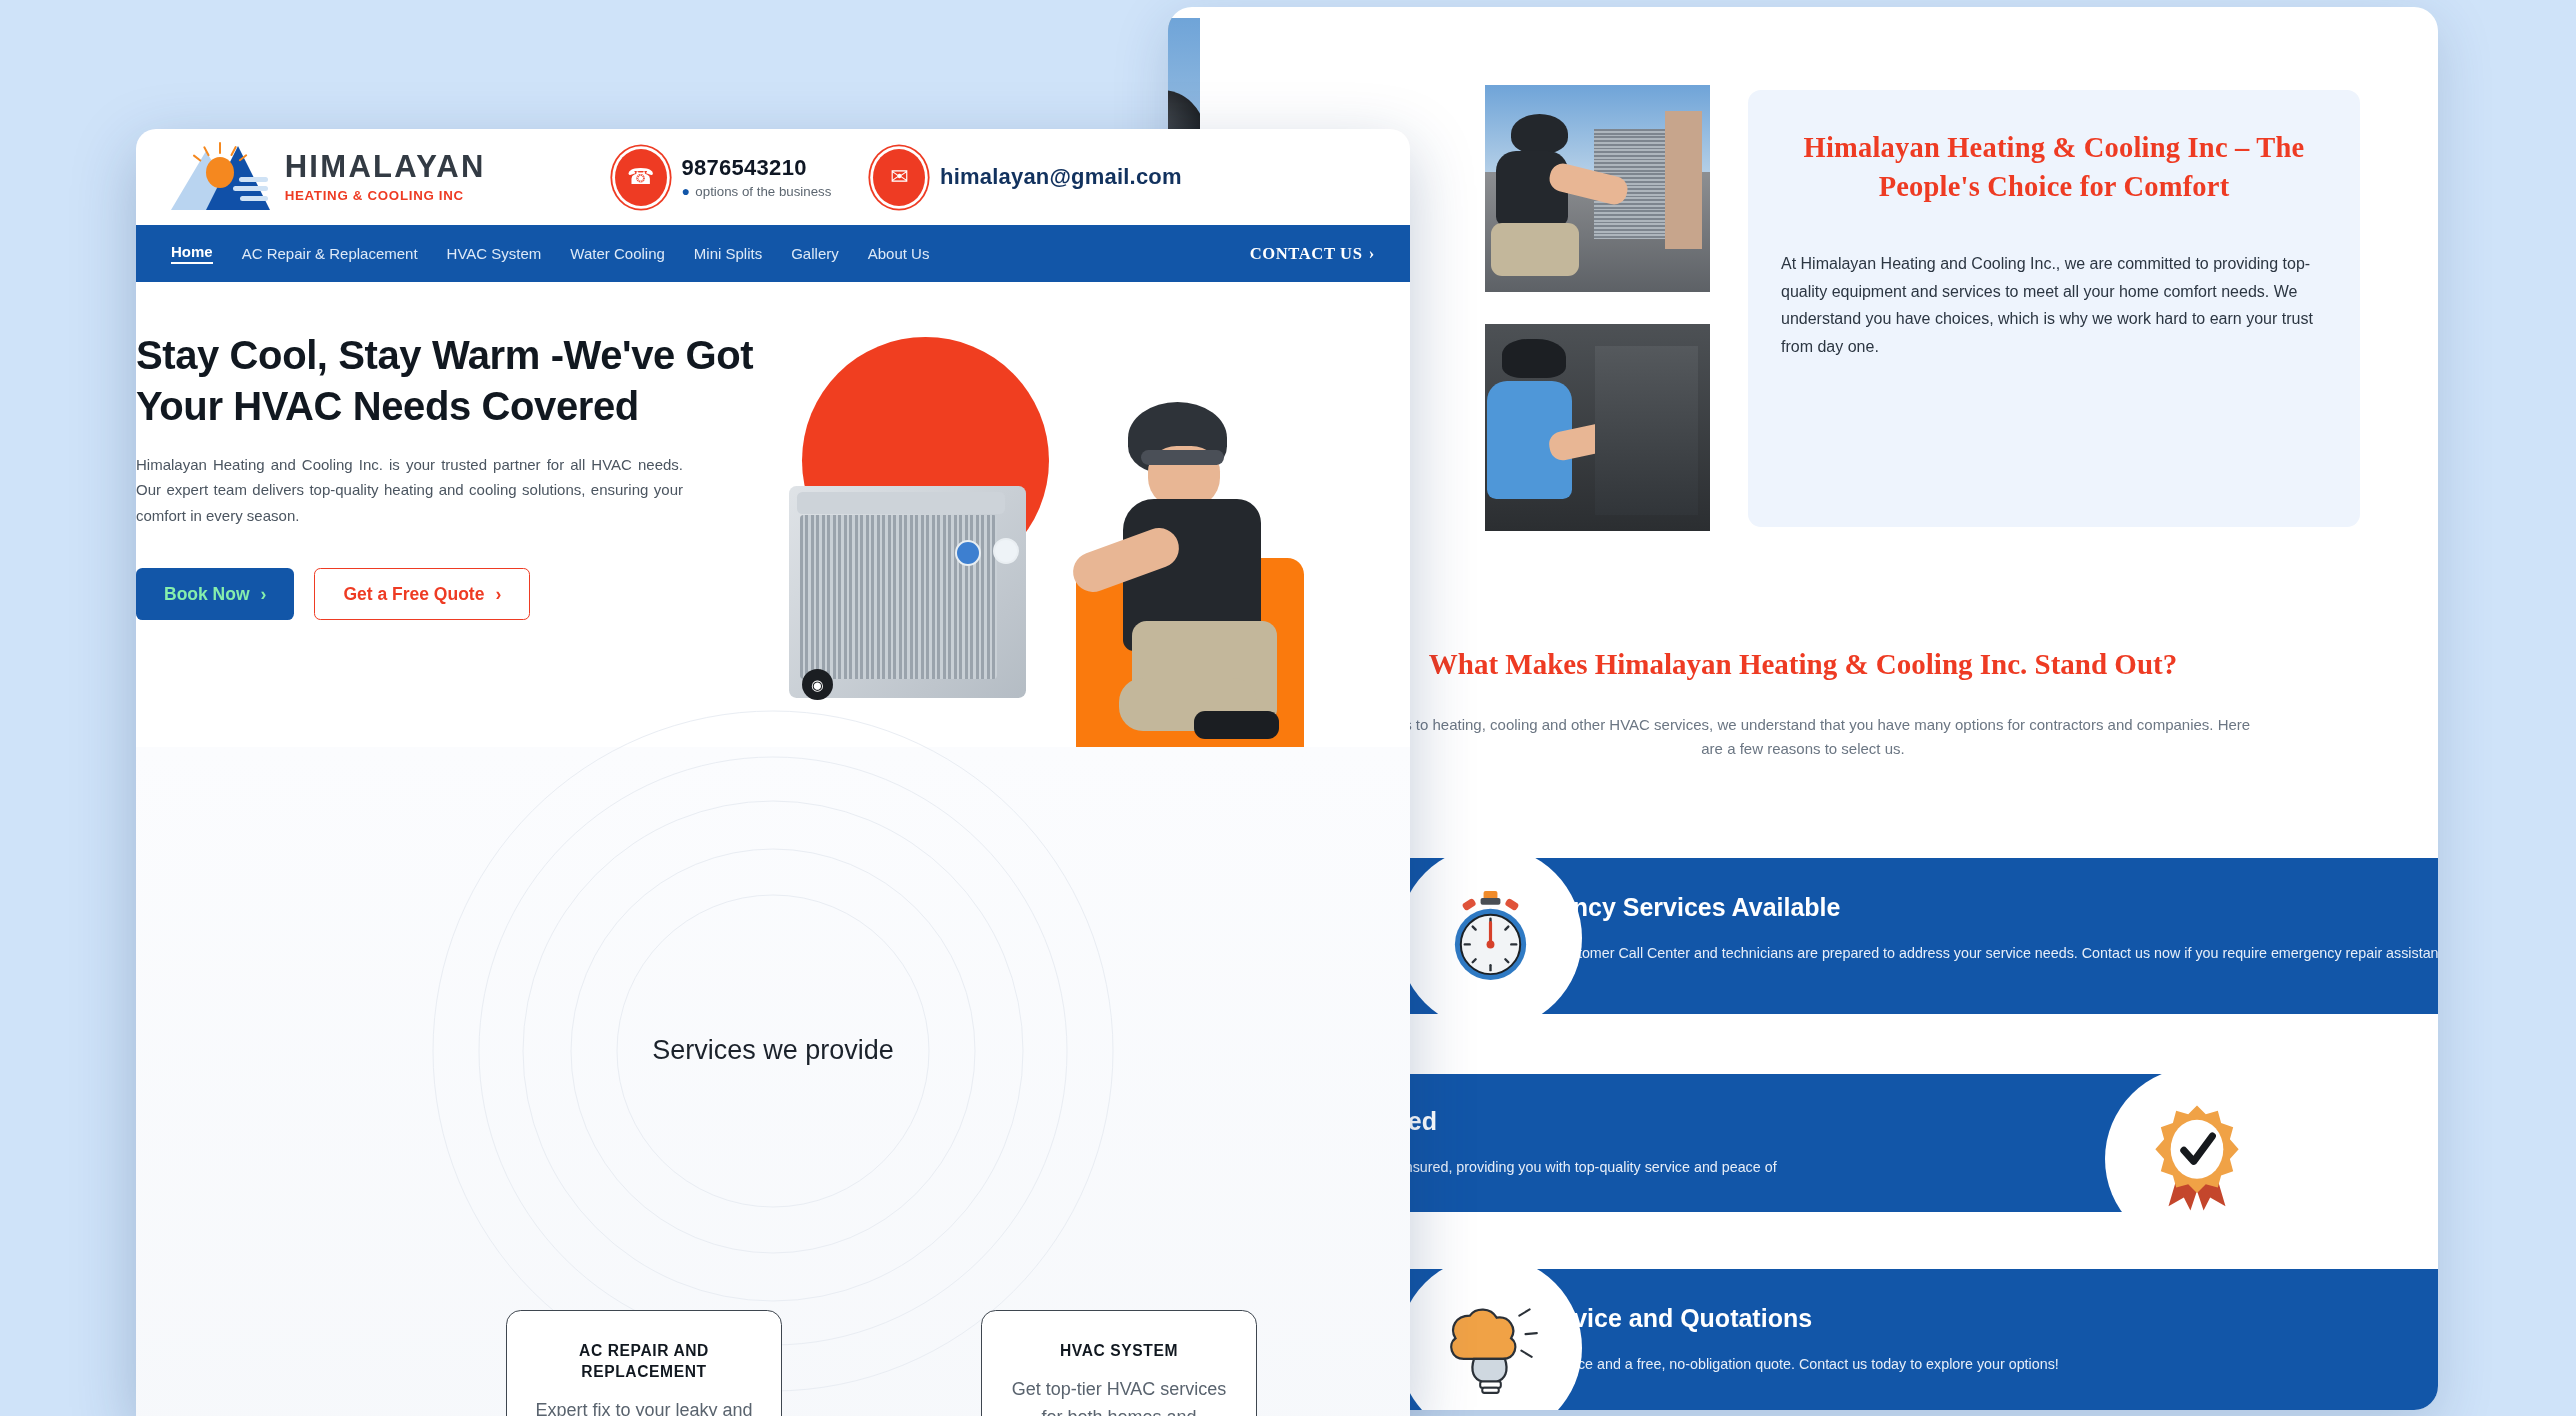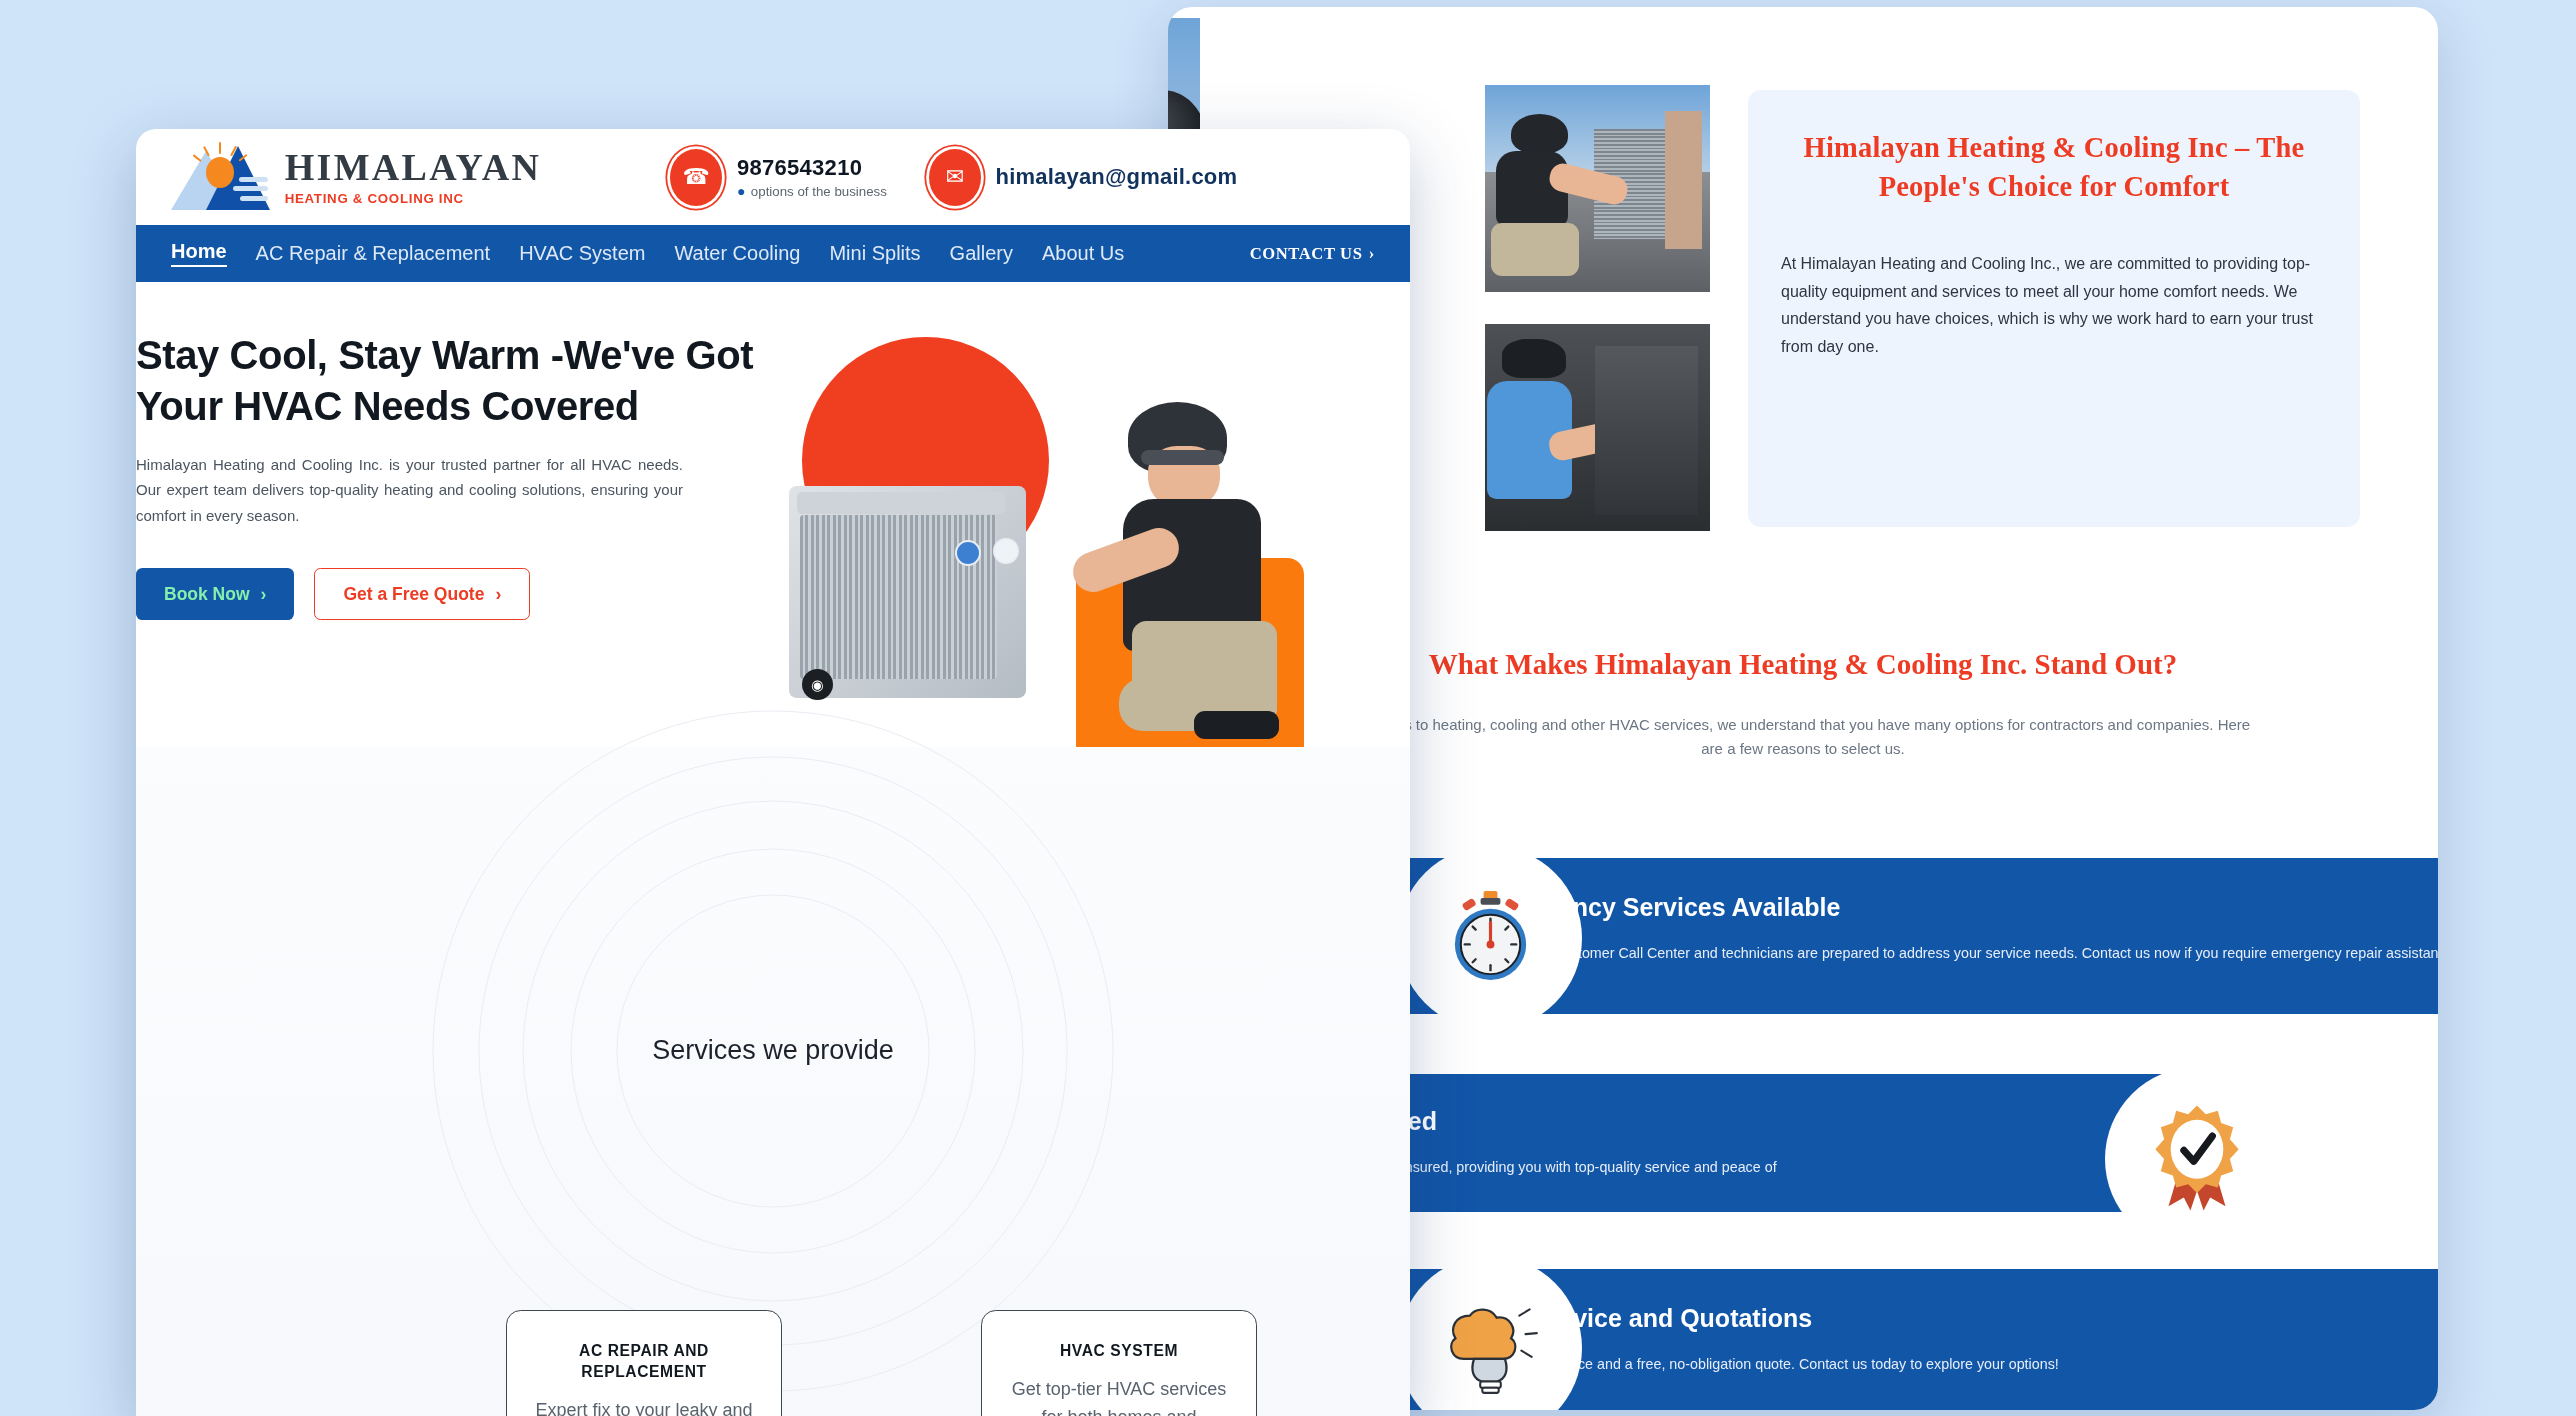--- a/index.html
+++ b/index.html
@@ -132,21 +132,21 @@
   }
   .mtn-dark{
     position:absolute;left:35px;bottom:0;width:0;height:0;
     border-left:32px solid transparent;border-right:32px solid transparent;
     border-bottom:64px solid #1050a8;
   }
   .sun{position:absolute;left:35px;top:13px;width:28px;height:31px;border-radius:50%;background:#f5881f;}
   .ray{position:absolute;background:#f5881f;width:2.4px;border-radius:1.8px;transform-origin:50% 100%;}
   .wave{position:absolute;height:4.6px;border-radius:3.7px;background:#cfe2f5;right:1.8px;}
   .logo-text .l1{
-    font-size:38px;font-weight:bold;color:#333b44;letter-spacing:2.3px;line-height:1;font-family:Liberation Serif, serif;
+    font-size:31px;font-weight:bold;color:#333b44;letter-spacing:2.3px;line-height:1;
   }
   .logo-text .l2{
     font-size:13.3px;font-weight:bold;color:#ee3b23;letter-spacing:0.7px;margin-top:5.5px;
   }
 
   .contacts{display:flex;align-items:center;gap:42px;margin-left:129px;}
   .cbox{display:flex;align-items:center;gap:14.7px;}
   .circ-icon{
     width:52px;height:57px;border-radius:50%;
     background:#ee3b23;color:#fff;
@@ -159,21 +159,21 @@
   .pin{color:#1256a8;font-size:14px;}
   .email{font-size:22px;font-weight:bold;color:#12325e;letter-spacing:0.2px;}
 
   
   .nav{
     background:#1256a8;height:57px;
     display:flex;align-items:center;padding:0 35px;
     color:#fff;
   }
   .nav ul{list-style:none;display:flex;align-items:center;gap:29px;}
-  .nav li{font-size:20px;color:#dde9f7;cursor:pointer;}
+  .nav li{font-size:15px;color:#dde9f7;cursor:pointer;}
   .nav li.active{color:#fff;font-weight:bold;border-bottom:2.3px solid #fff;padding-bottom:2.8px;}
   .nav .cta{margin-left:auto;font-size:16.6px;font-weight:bold;letter-spacing:0.6px;display:flex;align-items:center;gap:6.4px;font-family:Liberation Serif, serif;}
 
   
   .hero{display:flex;padding:48px 0 0 0;position:relative;height:465px;}
   .hero-left{width:644px;}
   .hero-h1{
     font-size:40px;line-height:1.27;font-weight:bold;color:#111820;
     letter-spacing:-0.4px;
   }

